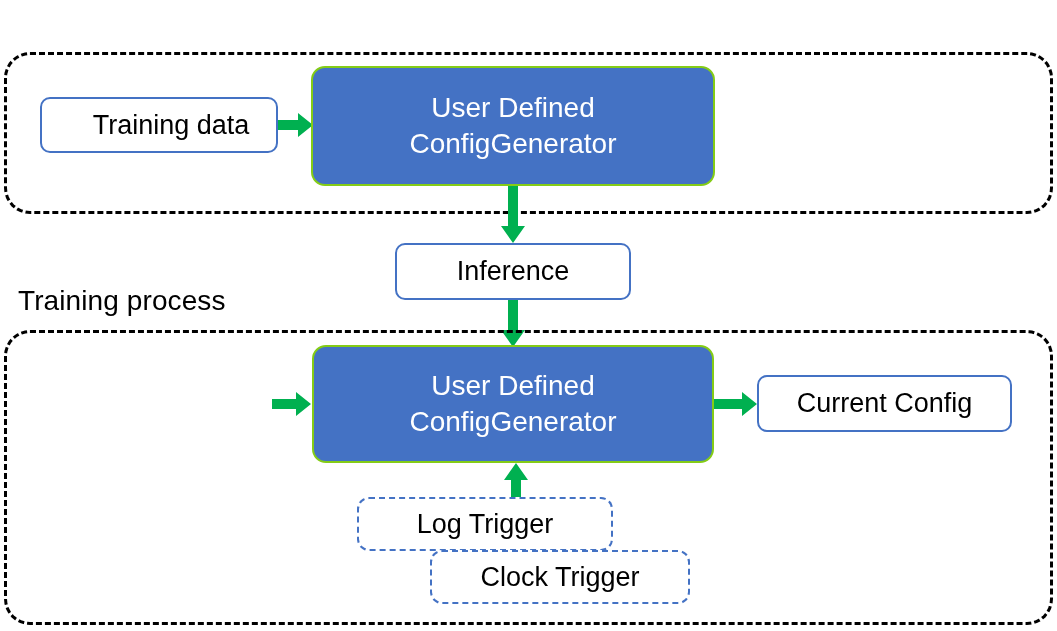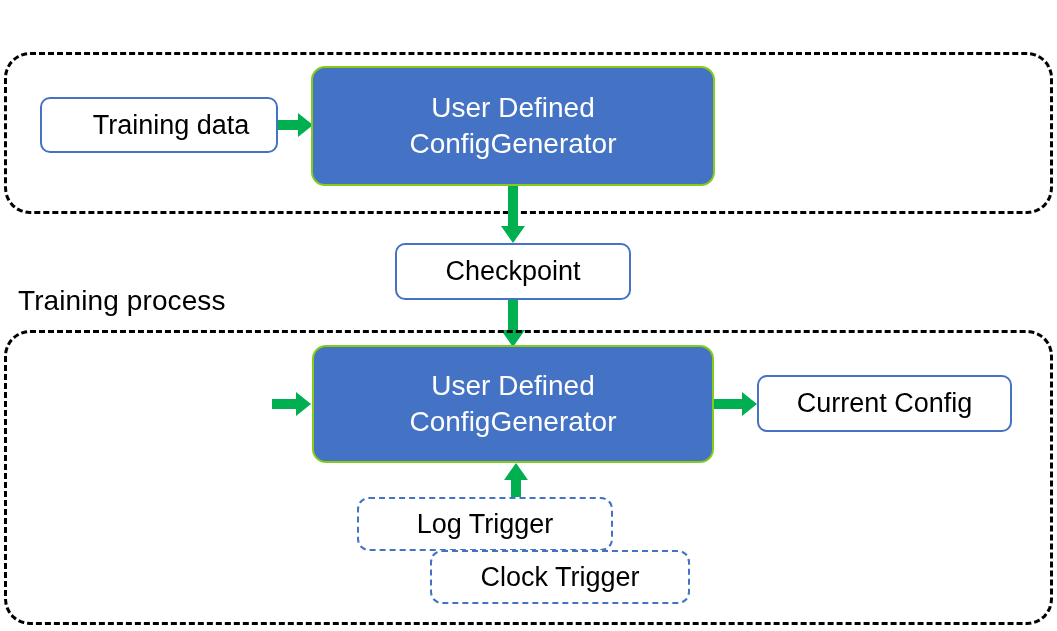--- a/index.html
+++ b/index.html
@@ -113,21 +113,21 @@
     <span>User Defined</span>
     <span>ConfigGenerator</span>
   </div>
 
   <div class="arrow" style="left:500px; top:186px;">
     <svg width="26" height="58" viewBox="0 0 26 58" aria-hidden="true">
       <path d="M8 0 L18 0 L18 40 L25 40 L13 57 L1 40 L8 40 Z" fill="#00B050"></path>
     </svg>
   </div>
 
-  <div class="data-box" style="left:395px; top:243px; width:236px; height:57px;">Checkpoint</div>
+  <div class="data-box" style="left:395px; top:243px; width:236px; height:57px;">Inference</div>
 
   <div class="arrow" style="left:500px; top:300px;">
     <svg width="26" height="48" viewBox="0 0 26 48" aria-hidden="true">
       <path d="M8 0 L18 0 L18 30 L25 30 L13 47 L1 30 L8 30 Z" fill="#00B050"></path>
     </svg>
   </div>
 
   <div class="section-caption" style="left:18px; top:287px;">Training process</div>
 
   <div class="process-container" style="left:4px; top:330px; width:1049px; height:295px;"></div>

